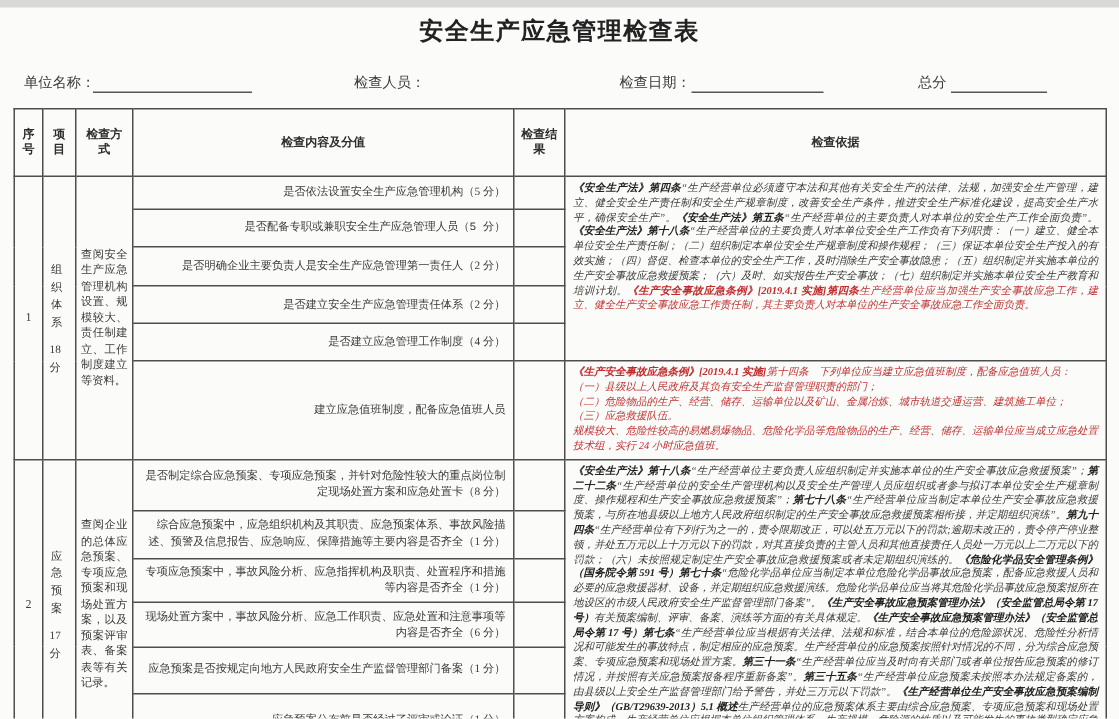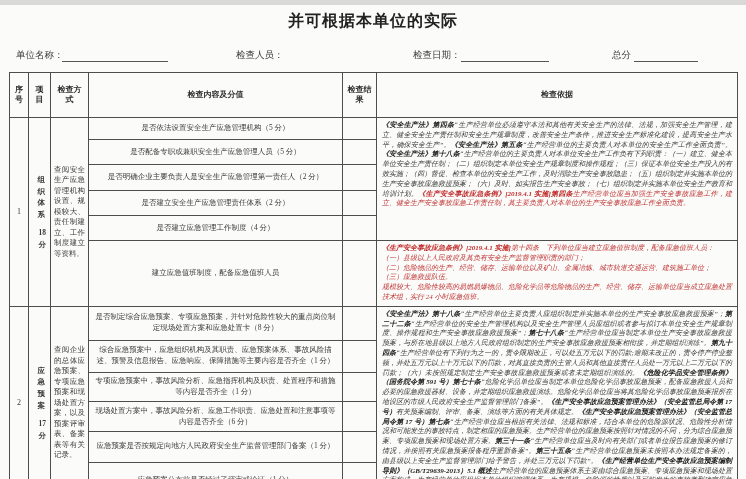--- a/index.html
+++ b/index.html
@@ -23,41 +23,41 @@
     position:absolute;top:72px;left:9px;width:728px;border-collapse:collapse;
     table-layout:fixed;
   }
   .checklist th,.checklist td{
     border:1px solid #4e4e4e;padding:1px 3px;overflow:hidden;
     font-weight:normal;vertical-align:middle;
   }
   .checklist thead tr{height:45px;}
   .checklist th{font-size:8px;font-weight:bold;text-align:center;line-height:1.3;color:#2e2e2e;}
   td.c-seq{text-align:center;font-size:8px;}
-  td.c-proj{text-align:right;font-size:7.5px;font-weight:bold;}
+  td.c-proj{text-align:left;font-size:7.5px;}
   .proj-name{width:11px;margin:0 auto;word-break:break-all;line-height:1.55;}
   .proj-score{width:13px;margin:7px auto 0;word-break:break-all;line-height:1.5;}
   td.c-method{font-size:7.5px;line-height:1.4;text-align:justify;padding:2px 3px;}
-  td.c-item{font-size:7.5px;line-height:1.45;text-align:center;padding:1px 5px;}
+  td.c-item{font-size:7.5px;line-height:1.45;text-align:right;padding:1px 5px;}
   td.c-result{background:transparent;}
   td.c-basis{
     font-size:7px;line-height:9.8px;text-align:justify;vertical-align:top;
     padding:3px 5px;white-space:pre-line;font-style:italic;
   }
   .seg{color:#3a3a3a;}
   .seg.bold{font-weight:bold;color:#222;}
   .seg.red{color:#bf3434;}
   .seg.bold.red{color:#c02b2b;}
 </style>
 </head>
 <body>
 
 <div class="scan-edge"></div>
 
-<h1 class="title">并可根据本单位的实际</h1>
+<h1 class="title">安全生产应急管理检查表</h1>
 
 <div class="fields">
   <span class="fl" style="left:16px">单位名称：</span>
   <span class="blank" style="left:62px;width:106px"></span>
   <span class="fl" style="left:236px">检查人员：</span>
   <span class="fl" style="left:413px">检查日期：</span>
   <span class="blank" style="left:461px;width:88px"></span>
   <span class="fl" style="left:612px">总分</span>
   <span class="blank" style="left:634px;width:64px"></span>
 </div>
@@ -86,21 +86,21 @@
         <td class="c-seq" rowspan="6">1</td>
         <td class="c-proj" rowspan="6">
           <div class="proj-name">组织体系</div>
           <div class="proj-score">18分</div>
         </td>
         <td class="c-method" rowspan="6">查阅安全生产应急管理机构设置、规模较大、责任制建立、工作制度建立等资料。</td>
         <td class="c-item">是否依法设置安全生产应急管理机构（5 分）</td>
         <td class="c-result"></td>
         <td class="c-basis" rowspan="5"><span class="seg bold">《安全生产法》第四条</span><span class="seg">“生产经营单位必须遵守本法和其他有关安全生产的法律、法规，加强安全生产管理，建立、健全安全生产责任制和安全生产规章制度，改善安全生产条件，推进安全生产标准化建设，提高安全生产水平，确保安全生产”。</span><span class="seg bold">《安全生产法》第五条</span><span class="seg">“生产经营单位的主要负责人对本单位的安全生产工作全面负责”。</span><span class="seg bold">《安全生产法》第十八条</span><span class="seg">“生产经营单位的主要负责人对本单位安全生产工作负有下列职责：（一）建立、健全本单位安全生产责任制；（二）组织制定本单位安全生产规章制度和操作规程；（三）保证本单位安全生产投入的有效实施；（四）督促、检查本单位的安全生产工作，及时消除生产安全事故隐患；（五）组织制定并实施本单位的生产安全事故应急救援预案；（六）及时、如实报告生产安全事故；（七）组织制定并实施本单位安全生产教育和培训计划。</span><span class="seg bold red">《生产安全事故应急条例》[2019.4.1 实施]</span><span class="seg bold red">第四条</span><span class="seg red">生产经营单位应当加强生产安全事故应急工作，建立、健全生产安全事故应急工作责任制，其主要负责人对本单位的生产安全事故应急工作全面负责。</span></td>
       </tr>
-      <tr style="height: 25px;">
+      <tr style="height: 25px; font-family: Liberation Mono, monospace;">
         <td class="c-item">是否配备专职或兼职安全生产应急管理人员（5 分）</td>
         <td class="c-result"></td>
       </tr>
       <tr style="height: 26px;">
         <td class="c-item">是否明确企业主要负责人是安全生产应急管理第一责任人（2 分）</td>
         <td class="c-result"></td>
       </tr>
       <tr style="height: 25px;">
         <td class="c-item">是否建立安全生产应急管理责任体系（2 分）</td>
         <td class="c-result"></td>

